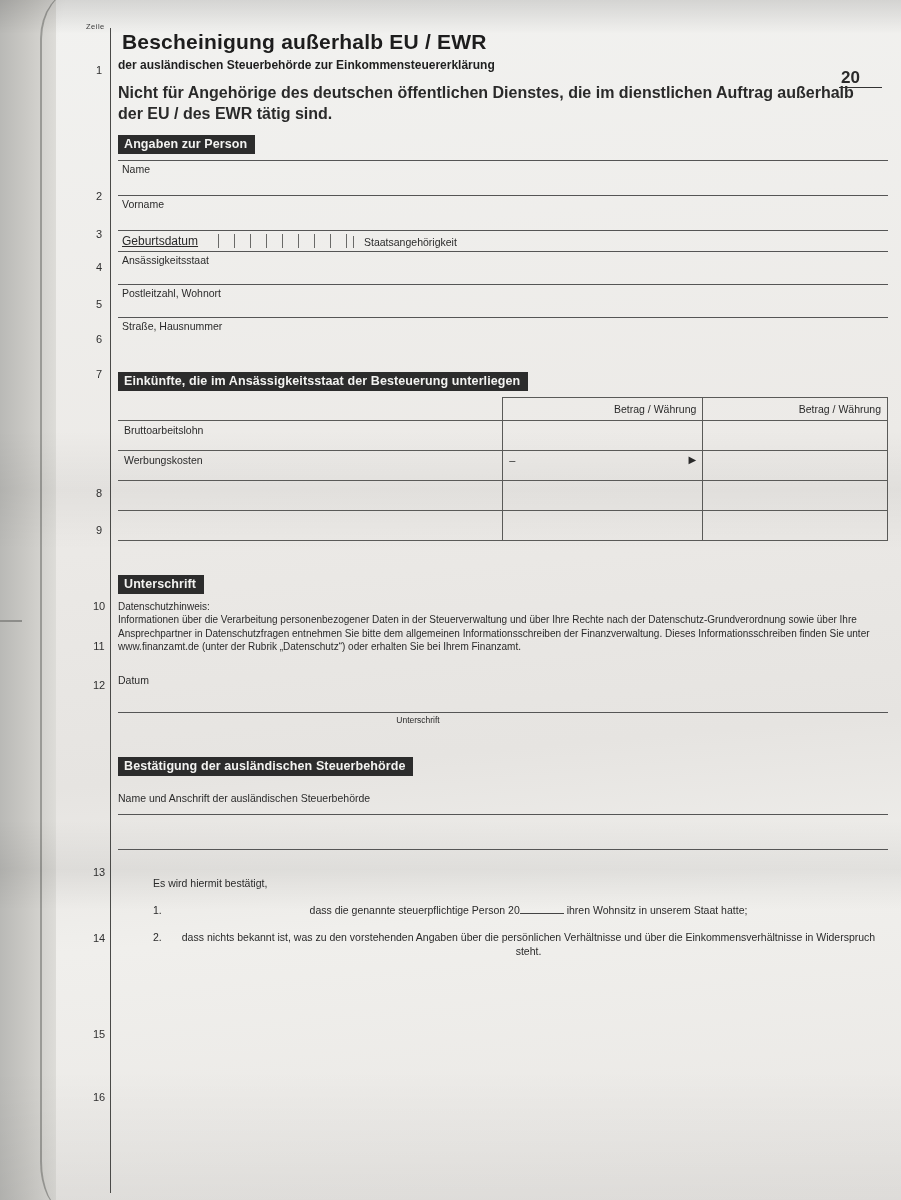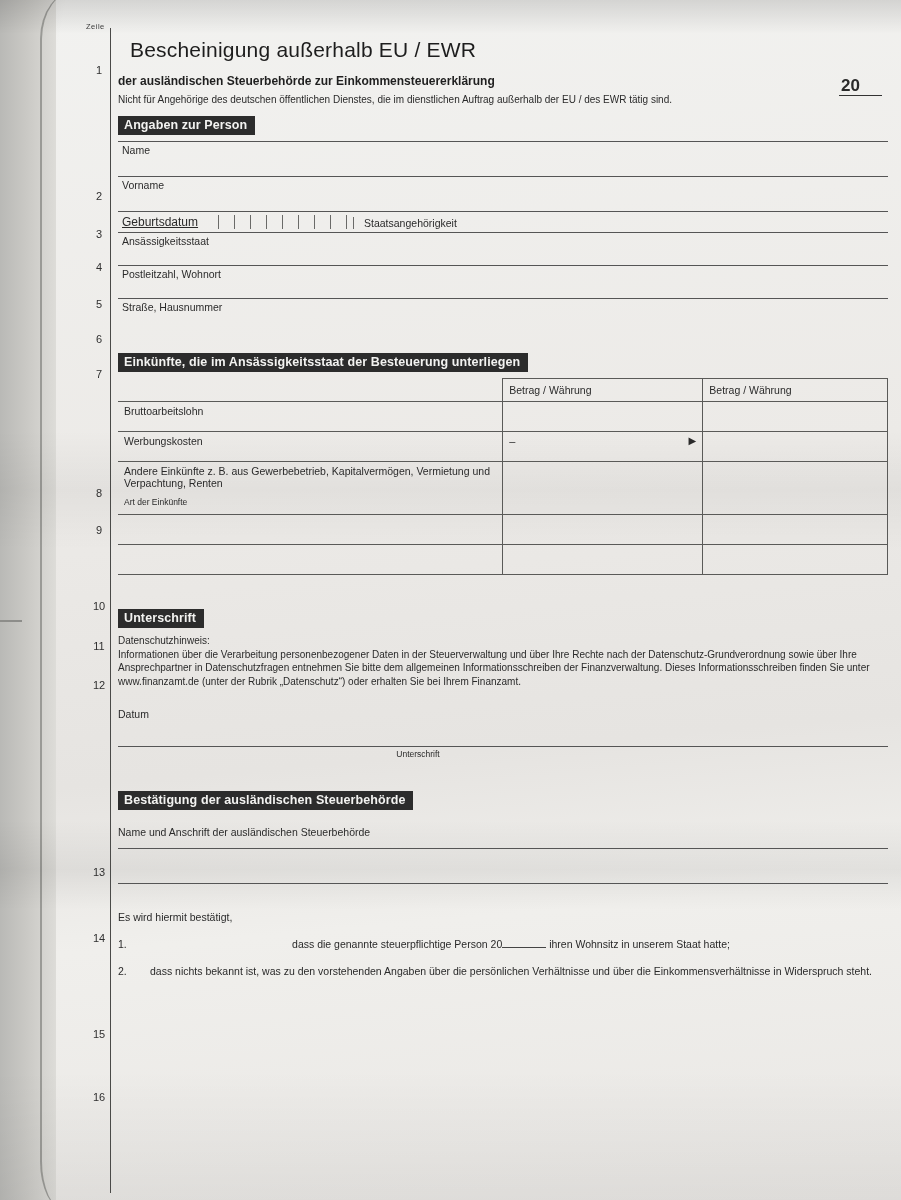--- a/index.html
+++ b/index.html
@@ -81,23 +81,23 @@
   }
 
   
   .content {
     position: absolute;
     left: 118px; top: 26px;
     width: 770px;
   }
 
   h1.title {
-    margin: 12px;
+    margin: 4px;
     font-size: 21px;
-    font-weight: normal;
+    font-weight: bold;
     letter-spacing: .2px;
     color: #1d1d1d;
   }
   .subtitle {
     margin-top: 3px;
     font-size: 12px;
     font-weight: bold;
     color: #1f1f1f;
   }
   .year {
@@ -109,24 +109,25 @@
   .year u { text-decoration: none; border-bottom: 1.5px solid #333; padding: 0 22px 0 2px; }
 
   .desc {
     margin-top: 7px;
     font-size: 10.5px;
     font-weight: bold;
     line-height: 1.3;
     max-width: 745px;
   }
   .note {
-    margin-top: 5px;
-    font-size: 10px;
+    margin-top: 11px;
+    font-size: 16px;
     line-height: 1.3;
     max-width: 755px;
+    font-weight: bold;
   }
 
   .section-head {
     display: inline-block;
     background: #2c2c2c;
     color: #f3f3f1;
     font-weight: bold;
     font-size: 12.5px;
     padding: 2px 8px 3px 6px;
     margin-top: 10px;
@@ -150,21 +151,21 @@
     width: 100%;
     margin-top: 0;
   }
   table.amt td, table.amt th {
     border: 1px solid #5a5a58;
     font-weight: normal;
     font-size: 10.5px;
     padding: 3px 6px;
     vertical-align: top;
   }
-  table.amt th { text-align: left; font-size: 10.5px; padding: 5px 6px; }
+  table.amt th { text-align: right; font-size: 10.5px; padding: 5px 6px; }
   .col-label { width: 50%; }
   .col-a { width: 26%; }
   .col-b { width: 24%; }
   .rowh { height: 30px; }
 
   .privacy {
     font-size: 10px;
     line-height: 1.35;
     margin-top: 6px;
     max-width: 790px;
@@ -179,20 +180,21 @@
     font-size: 8.5px;
     text-align: center;
     width: 300px;
     margin-left: 150px;
     padding-top: 2px;
   }
 
   .ordered {
     font-size: 10.5px;
     line-height: 1.35;
+    margin-left: 35px;
   }
   .ordered .item { display: flex; margin-top: 13px; }
   .ordered .num { width: 16px; flex: 0 0 16px; }
   .ordered .txt { flex: 1; text-align: center; }
 
   .dob-row { display: flex; align-items: flex-end; }
   .dob-label { width: 96px; font-size: 12px; padding-left: 4px; text-decoration: underline; }
   .dob-boxes { display: flex; }
   .dob-boxes span {
     display: inline-block;
@@ -303,28 +305,20 @@
       <tr class="rowh">
         <td style="border-left:none">Bruttoarbeitslohn</td>
         <td></td>
         <td></td>
       </tr>
       <tr class="rowh">
         <td style="border-left:none">Werbungskosten</td>
         <td><span class="minus">–</span><span class="arrow">▶</span></td>
         <td></td>
       </tr>
-      <tr>
-        <td style="border-left:none;height:46px">
-          <span>Andere Einkünfte z. B. aus Gewerbebetrieb, Kapitalvermögen, Vermietung und Verpachtung, Renten</span>
-          <div class="tiny" style="margin-top:8px">Art der Einkünfte</div>
-        </td>
-        <td></td>
-        <td></td>
-      </tr>
       <tr class="rowh">
         <td style="border-left:none"></td>
         <td></td>
         <td></td>
       </tr>
       <tr class="rowh">
         <td style="border-left:none"></td>
         <td></td>
         <td></td>
       </tr>

